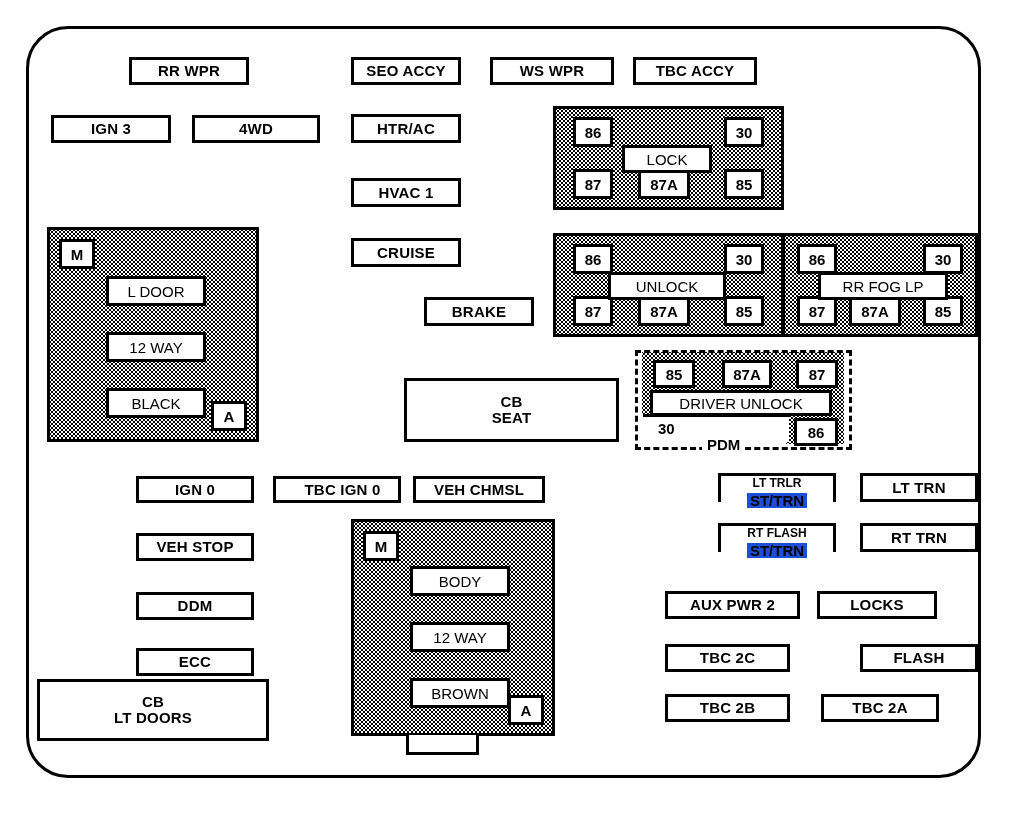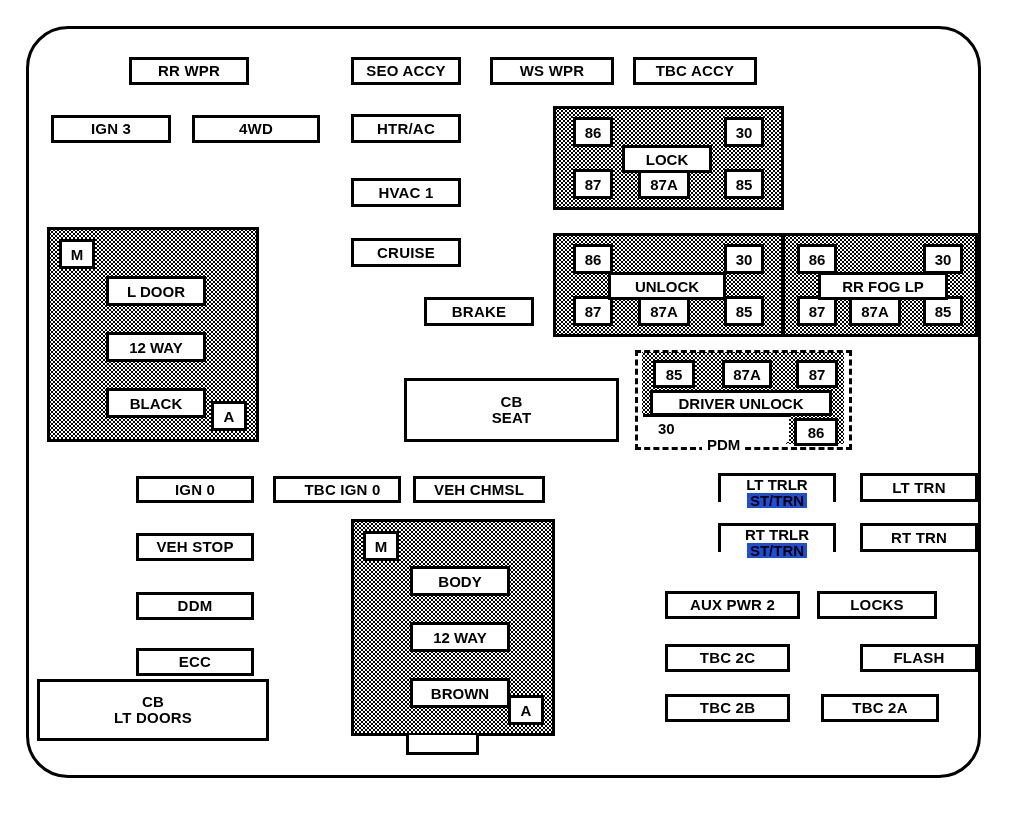--- a/index.html
+++ b/index.html
@@ -27,21 +27,21 @@
   
   .pin{
     position:absolute;box-sizing:border-box;border:3px solid #000;background:#fff;
     display:flex;align-items:center;justify-content:center;
     font-size:15px;font-weight:bold;color:#000;z-index:3;
   }
   
   .plate{
     position:absolute;box-sizing:border-box;border:3px solid #000;background:#fff;
     display:flex;align-items:center;justify-content:center;
-    font-size:15px;font-weight:bold;color:#000;z-index:4;white-space:nowrap;
+    font-size:15px;font-weight:normal;color:#000;z-index:4;white-space:nowrap;
   }
 
   
   .stipple{
     position:absolute;box-sizing:border-box;border:3px solid #000;
     background-color:#ffffff;
     background-image:
       radial-gradient(#000 44%, transparent 46%),
       radial-gradient(#000 44%, transparent 46%);
     background-size:4px 4px, 4px 4px;
@@ -74,21 +74,21 @@
     border-top:none;background:#fff;z-index:6;
   }
 
   
   .trlr{
     position:absolute;box-sizing:border-box;
     border:3px solid #000;background:#fff;z-index:2;
   }
   .trlr .l1{
     position:absolute;left:0;right:0;top:1px;text-align:center;
-    font-size:15px;font-weight:bold;color:#000;line-height:1;
+    font-size:12px;font-weight:bold;color:#000;line-height:1;
   }
   .trlr .l2{
     position:absolute;left:0;right:0;top:17px;text-align:center;
     font-size:15px;font-weight:bold;color:#000;line-height:1;
     background:#fff;z-index:3;
   }
   .trlr .l2 span{background:#1d4ed8;padding:0 3px;display:inline-block;}
 
   .plain{position:absolute;font-size:15px;font-weight:bold;color:#000;z-index:5;}
 </style>
@@ -207,21 +207,21 @@
   </div>
 
   <div class="trlr" style="left:718px;top:473px;width:118px;height:29px;">
     <div class="l1">LT TRLR</div>
     <div class="l2"><span>ST/TRN</span></div>
   </div>
 
   <div class="fbox" style="left:860px;top:473px;width:118px;height:29px;">LT TRN</div>
 
   <div class="trlr" style="left:718px;top:523px;width:118px;height:29px;">
-    <div class="l1">RT TRLR</div>
+    <div class="l1">RT FLASH</div>
     <div class="l2"><span>ST/TRN</span></div>
   </div>
 
   <div class="fbox" style="left:860px;top:523px;width:118px;height:29px;">RT TRN</div>
 
   <div class="fbox" style="left:665px;top:591px;width:135px;height:28px;">AUX PWR 2</div>
 
   <div class="fbox" style="left:817px;top:591px;width:120px;height:28px;">LOCKS</div>
 
   <div class="fbox" style="left:665px;top:644px;width:125px;height:28px;">TBC 2C</div>

